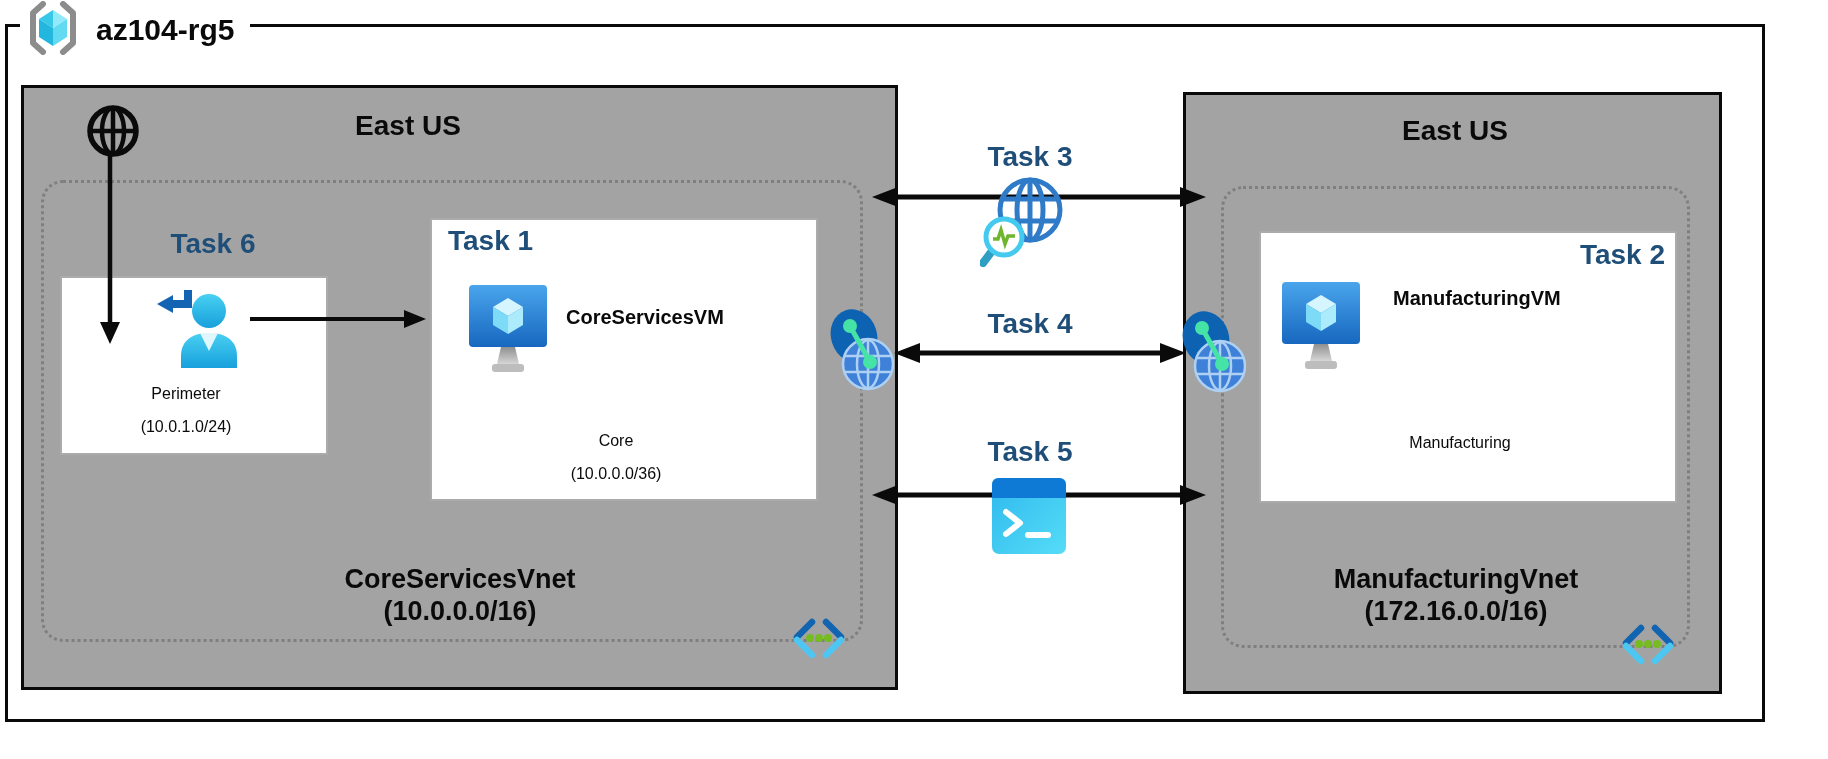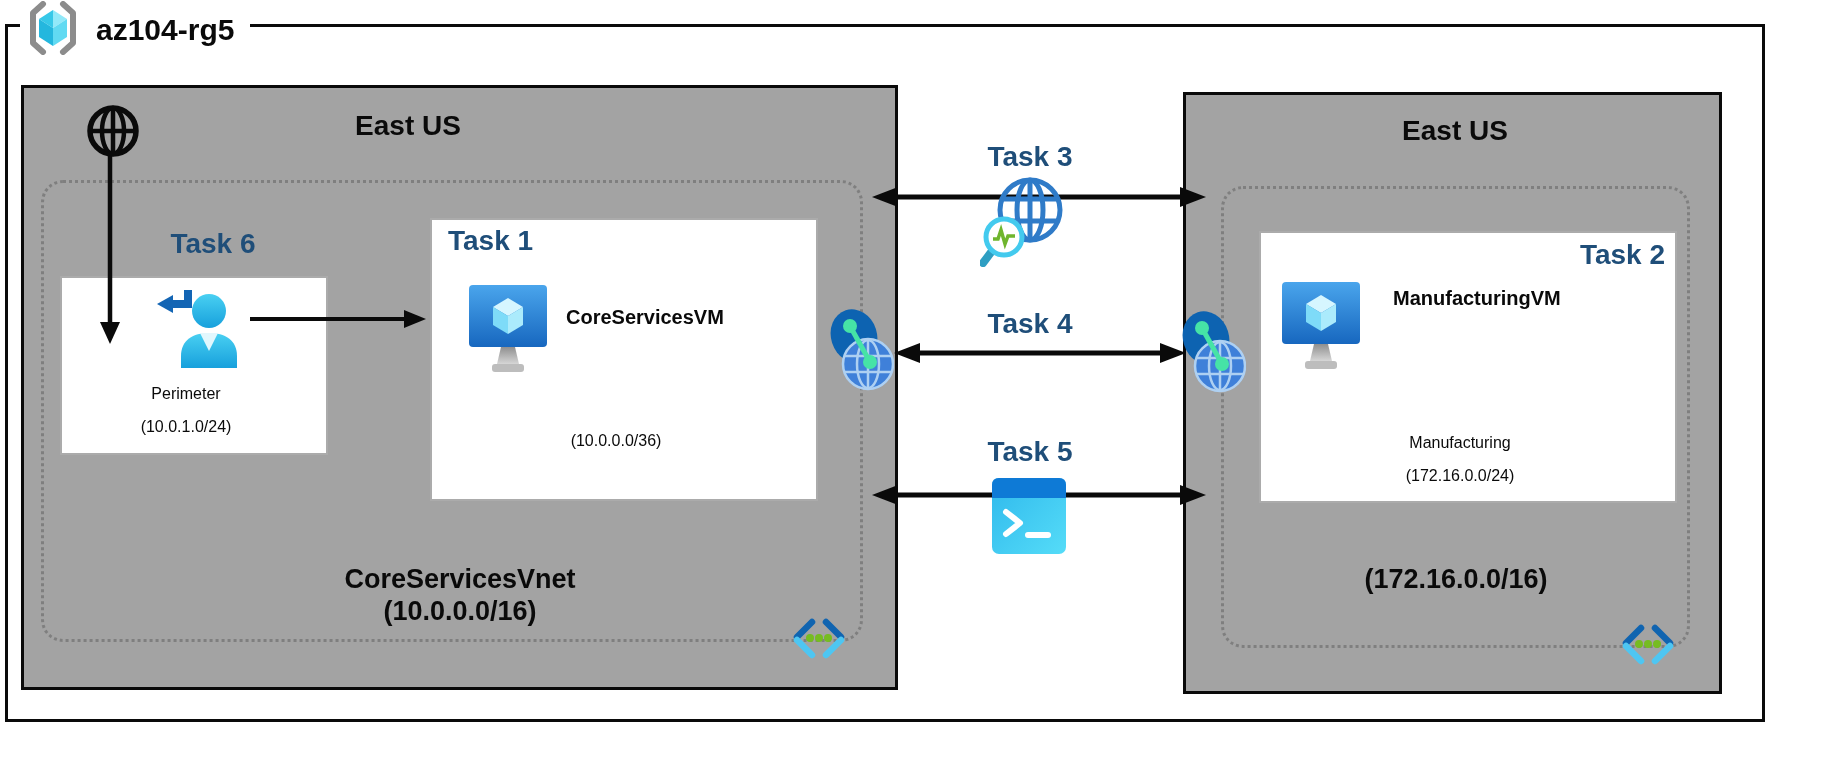--- a/index.html
+++ b/index.html
@@ -98,20 +98,21 @@
           <rect x="1" y="1" width="78" height="62" rx="4" fill="url(#gScr1)"></rect>
           <polygon points="40,14 55,23 40,32 25,23" fill="#d6f6ff"></polygon>
           <polygon points="25,23 25,41 40,50 40,32" fill="#7edbf8"></polygon>
           <polygon points="55,23 55,41 40,50 40,32" fill="#abebfc"></polygon>
           <polygon points="33,63 47,63 51,80 29,80" fill="url(#gStd1)"></polygon>
           <rect x="24" y="80" width="32" height="8" rx="3" fill="#bdbdbd"></rect>
         </svg>
       </span>
       <div class="vm-name" style="left:134px;top:86px;">CoreServicesVM</div>
       <div class="centered-2line" style="top:204px;">
+        <div>Core</div>
         <div>(10.0.0.0/36)</div>
       </div>
     </div>
 
     <div class="vnet-label" style="left:436px;top:475px;">
       <div>CoreServicesVnet</div>
       <div>(10.0.0.0/16)</div>
     </div>
 
     <span class="icon-abs" style="left:62px;top:16px;">
@@ -158,25 +159,25 @@
           <polygon points="40,14 55,23 40,32 25,23" fill="#d6f6ff"></polygon>
           <polygon points="25,23 25,41 40,50 40,32" fill="#7edbf8"></polygon>
           <polygon points="55,23 55,41 40,50 40,32" fill="#abebfc"></polygon>
           <polygon points="33,63 47,63 51,80 29,80" fill="url(#gStd2)"></polygon>
           <rect x="24" y="80" width="32" height="8" rx="3" fill="#bdbdbd"></rect>
         </svg>
       </span>
       <div class="vm-name" style="left:108px;top:54px;margin-left:24px;">ManufacturingVM</div>
       <div class="centered-2line" style="top:193px;">
         <div>Manufacturing</div>
-        <div>(172.16.0.0/24)</div>
       </div>
     </div>
 
     <div class="vnet-label" style="left:270px;top:468px;">
+      <div>ManufacturingVnet</div>
       <div>(172.16.0.0/16)</div>
     </div>
 
     <span class="icon-abs" style="left:433px;top:526px;">
       <svg width="58" height="46" viewBox="0 0 58 46">
         <line x1="22" y1="7" x2="7" y2="22" stroke="#1064b0" stroke-width="6.5" stroke-linecap="round"></line>
         <line x1="7" y1="25" x2="22" y2="40" stroke="#4ec6f2" stroke-width="6.5" stroke-linecap="round"></line>
         <line x1="36" y1="7" x2="51" y2="22" stroke="#1064b0" stroke-width="6.5" stroke-linecap="round"></line>
         <line x1="51" y1="25" x2="36" y2="40" stroke="#4ec6f2" stroke-width="6.5" stroke-linecap="round"></line>
         <circle cx="20" cy="23" r="4" fill="#76bc21"></circle>

